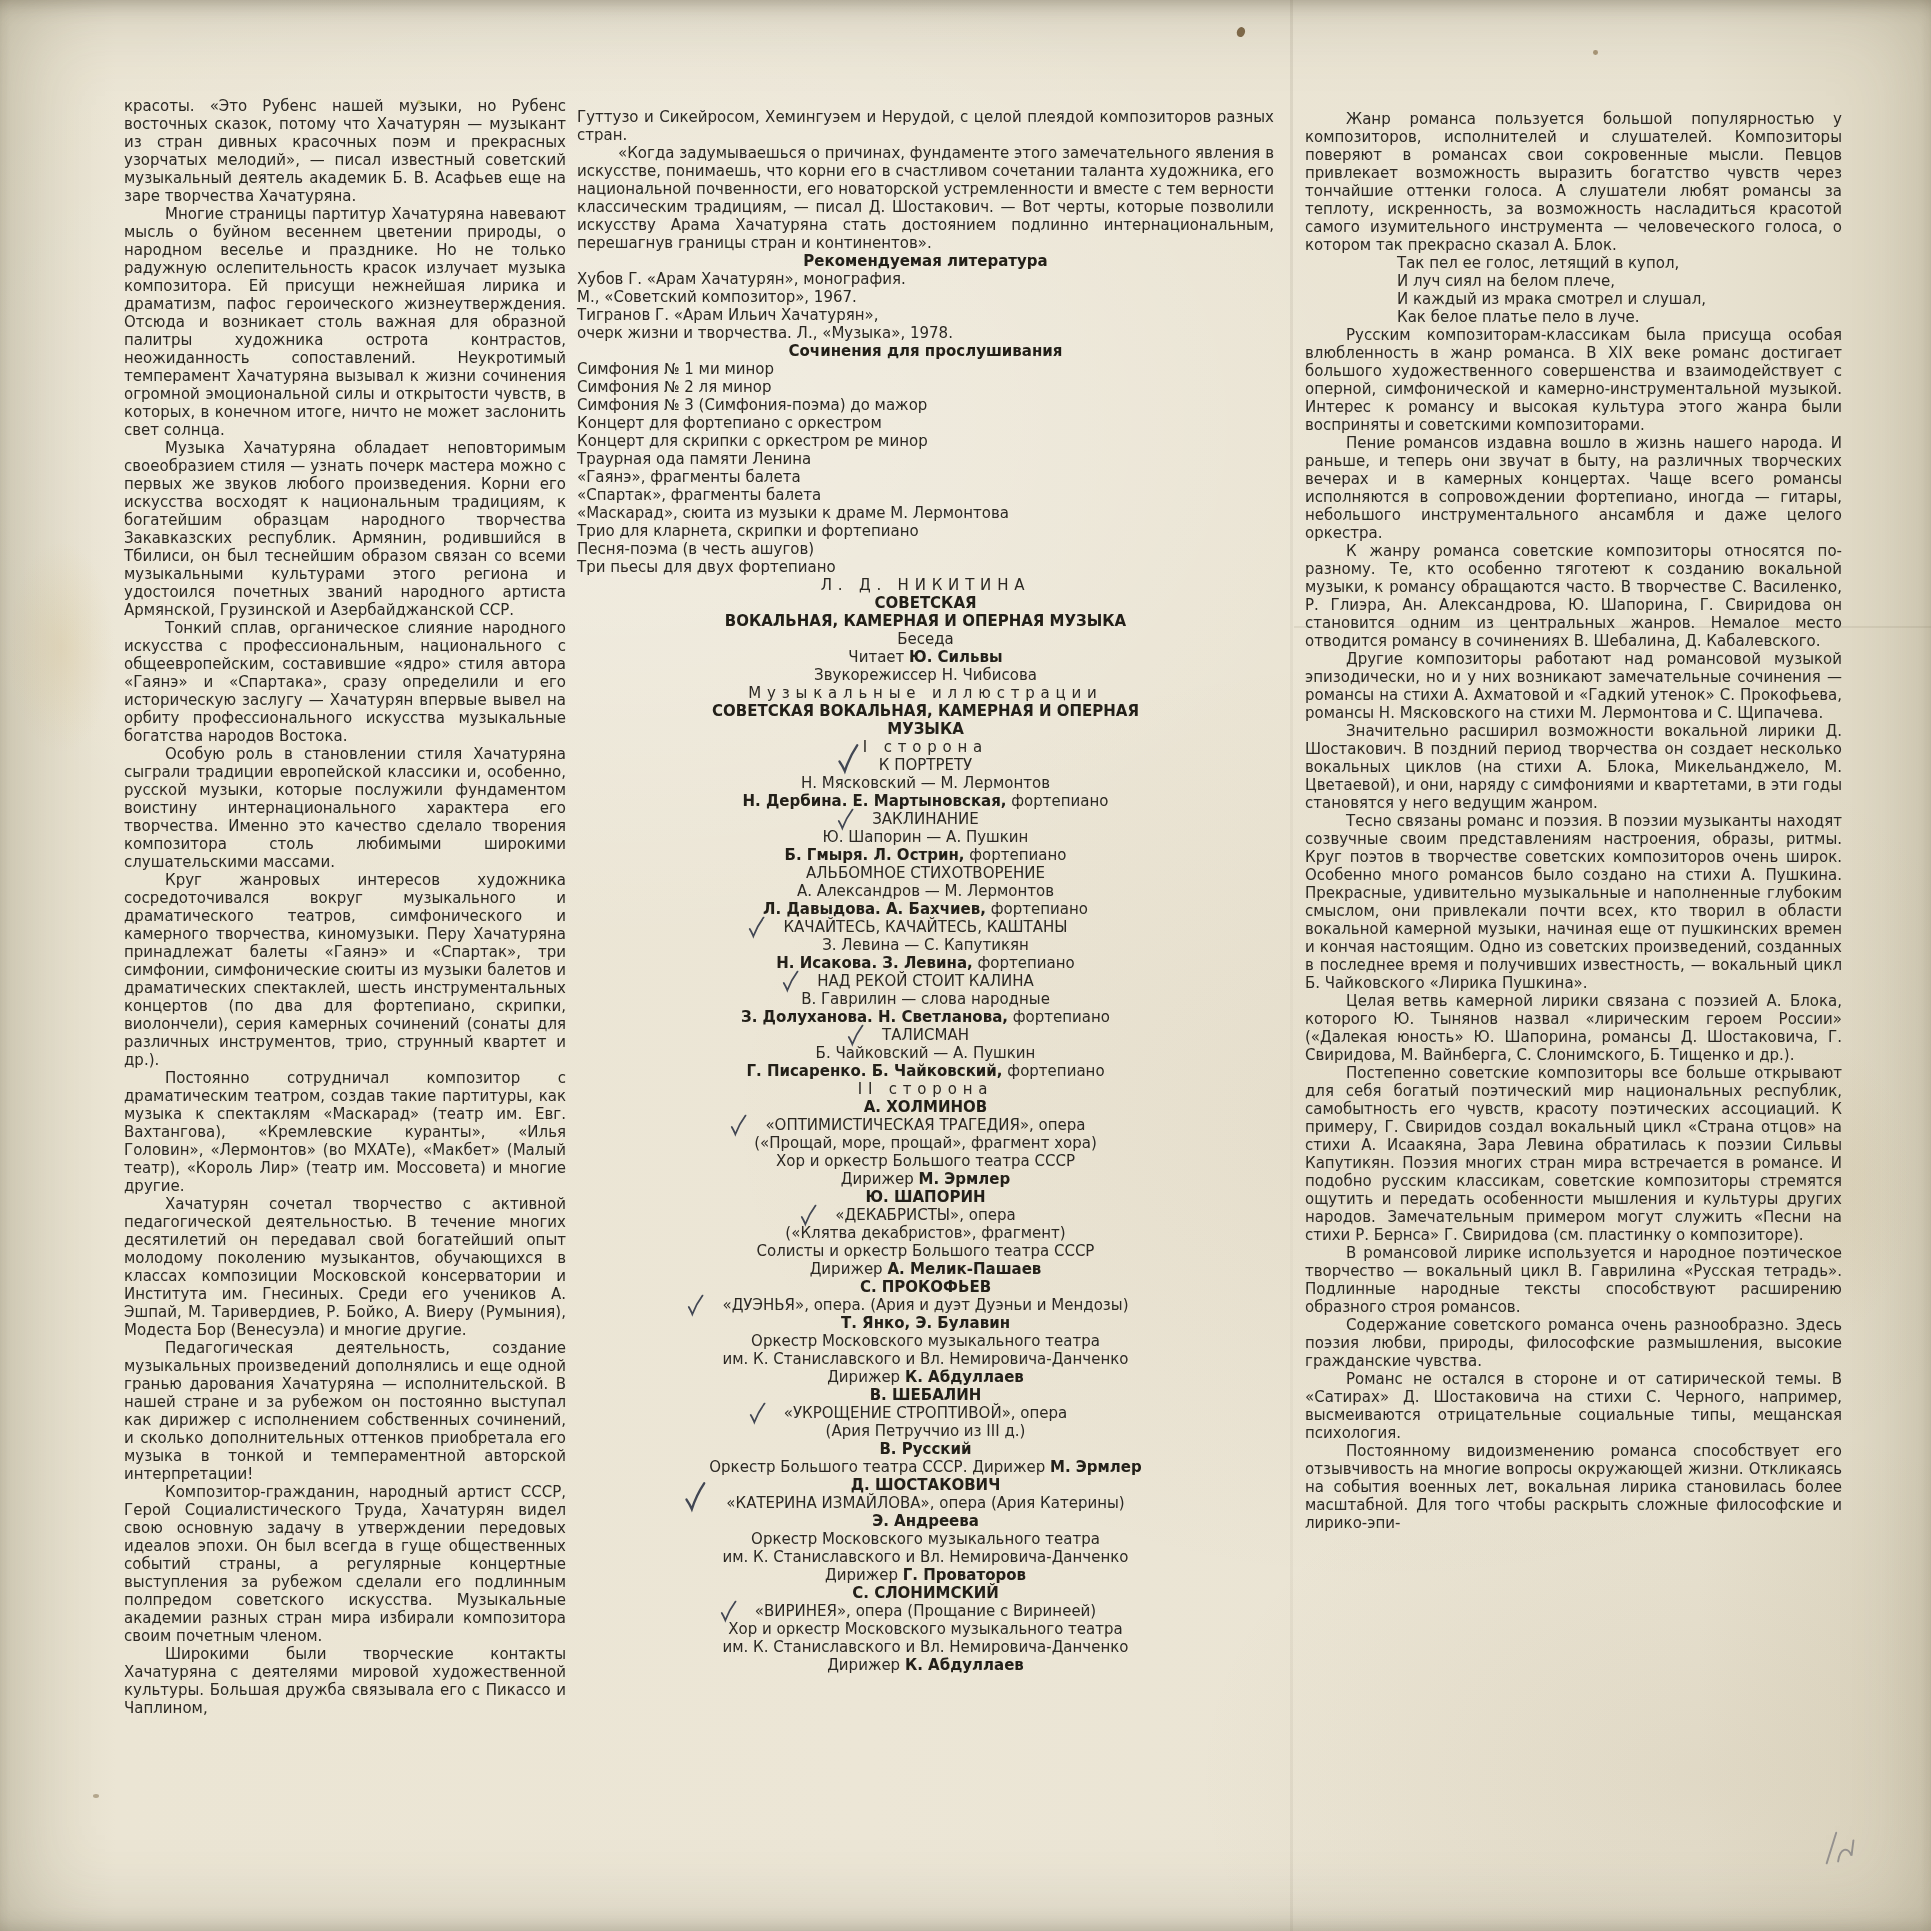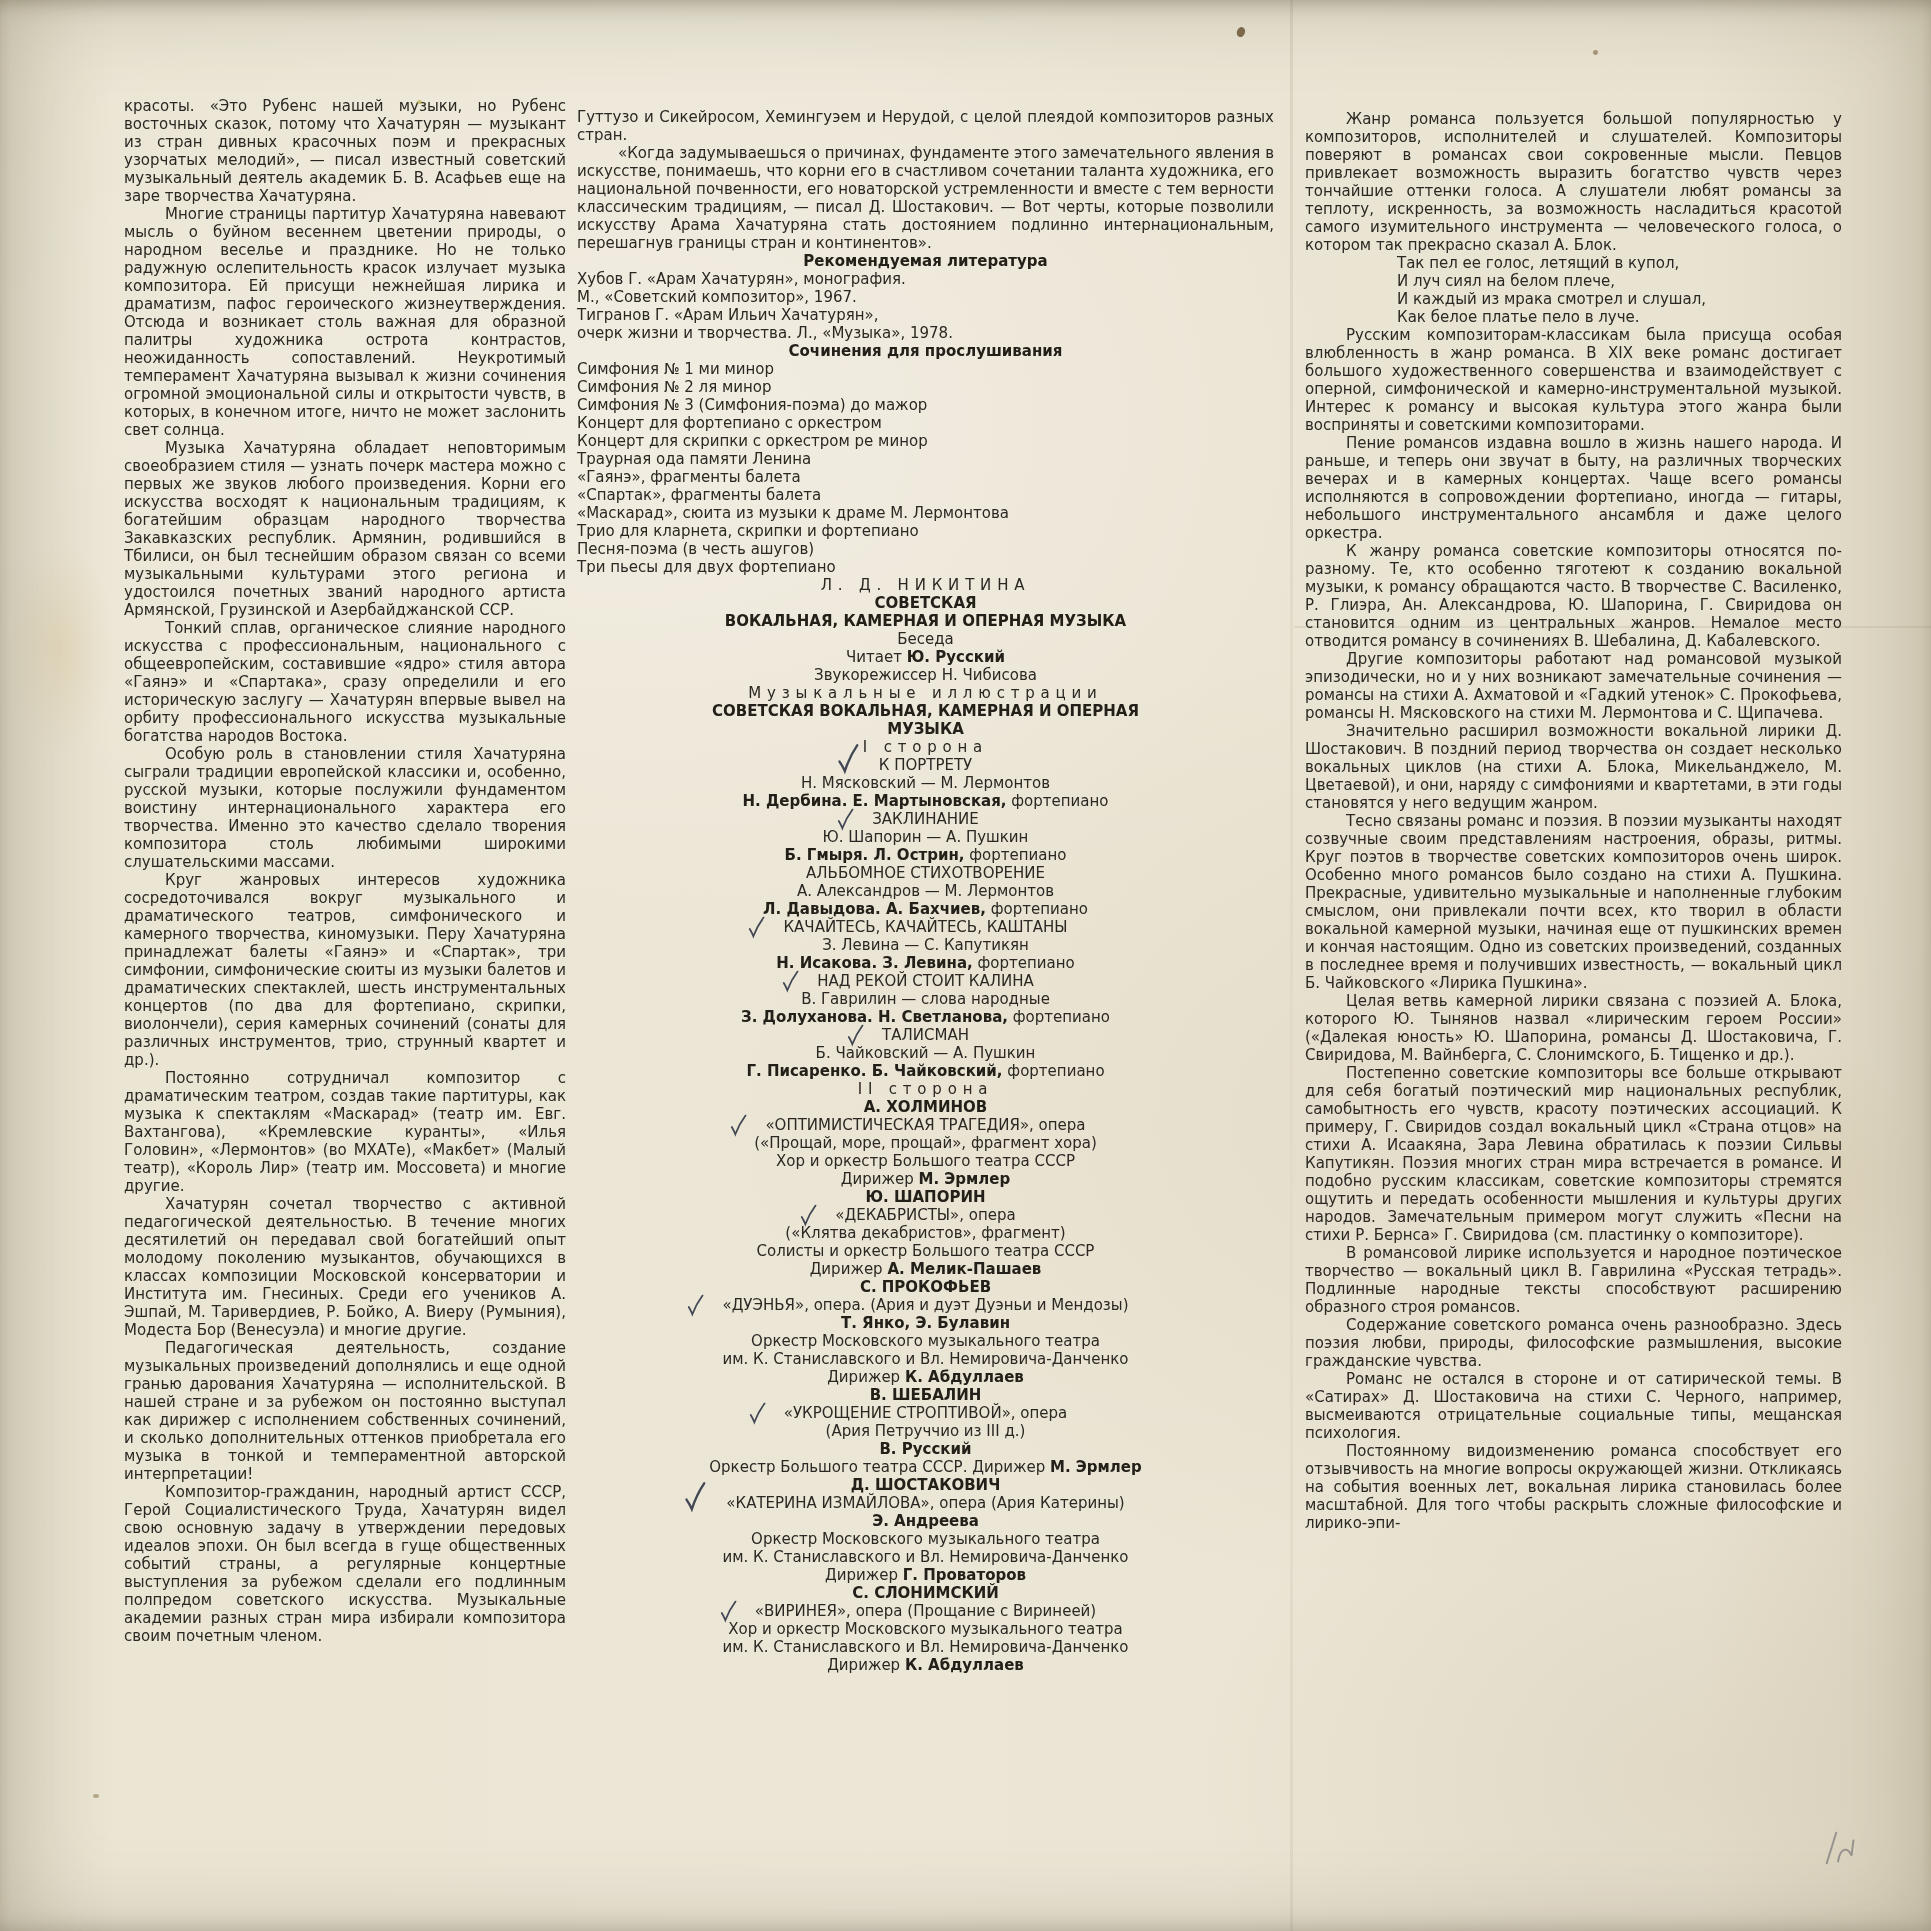--- a/index.html
+++ b/index.html
@@ -55,20 +55,21 @@
       <div class="para">красоты. «Это Рубенс нашей музыки, но Рубенс восточных сказок, потому что Хачатурян — музыкант из стран дивных красочных поэм и прекрасных узорчатых мелодий», — писал известный советский музыкальный деятель академик Б. В. Асафьев еще на заре творчества Хачатуряна.</div>
       <div class="para ind">Многие страницы партитур Хачатуряна навевают мысль о буйном весеннем цветении природы, о народном веселье и празднике. Но не только радужную ослепительность красок излучает музыка композитора. Ей присущи нежнейшая лирика и драматизм, пафос героического жизнеутверждения. Отсюда и возникает столь важная для образной палитры художника острота контрастов, неожиданность сопоставлений. Неукротимый темперамент Хачатуряна вызывал к жизни сочинения огромной эмоциональной силы и открытости чувств, в которых, в конечном итоге, ничто не может заслонить свет солнца.</div>
       <div class="para ind">Музыка Хачатуряна обладает неповторимым своеобразием стиля — узнать почерк мастера можно с первых же звуков любого произведения. Корни его искусства восходят к национальным традициям, к богатейшим образцам народного творчества Закавказских республик. Армянин, родившийся в Тбилиси, он был теснейшим образом связан со всеми музыкальными культурами этого региона и удостоился почетных званий народного артиста Армянской, Грузинской и Азербайджанской ССР.</div>
       <div class="para ind">Тонкий сплав, органическое слияние народного искусства с профессиональным, национального с общеевропейским, составившие «ядро» стиля автора «Гаянэ» и «Спартака», сразу определили и его историческую заслугу — Хачатурян впервые вывел на орбиту профессионального искусства музыкальные богатства народов Востока.</div>
       <div class="para ind">Особую роль в становлении стиля Хачатуряна сыграли традиции европейской классики и, особенно, русской музыки, которые послужили фундаментом воистину интернационального характера его творчества. Именно это качество сделало творения композитора столь любимыми широкими слушательскими массами.</div>
       <div class="para ind">Круг жанровых интересов художника сосредоточивался вокруг музыкального и драматического театров, симфонического и камерного творчества, киномузыки. Перу Хачатуряна принадлежат балеты «Гаянэ» и «Спартак», три симфонии, симфонические сюиты из музыки балетов и драматических спектаклей, шесть инструментальных концертов (по два для фортепиано, скрипки, виолончели), серия камерных сочинений (сонаты для различных инструментов, трио, струнный квартет и др.).</div>
       <div class="para ind">Постоянно сотрудничал композитор с драматическим театром, создав такие партитуры, как музыка к спектаклям «Маскарад» (театр им. Евг. Вахтангова), «Кремлевские куранты», «Илья Головин», «Лермонтов» (во МХАТе), «Макбет» (Малый театр), «Король Лир» (театр им. Моссовета) и многие другие.</div>
       <div class="para ind">Хачатурян сочетал творчество с активной педагогической деятельностью. В течение многих десятилетий он передавал свой богатейший опыт молодому поколению музыкантов, обучающихся в классах композиции Московской консерватории и Института им. Гнесиных. Среди его учеников А. Эшпай, М. Таривердиев, Р. Бойко, А. Виеру (Румыния), Модеста Бор (Венесуэла) и многие другие.</div>
       <div class="para ind">Педагогическая деятельность, создание музыкальных произведений дополнялись и еще одной гранью дарования Хачатуряна — исполнительской. В нашей стране и за рубежом он постоянно выступал как дирижер с исполнением собственных сочинений, и сколько дополнительных оттенков приобретала его музыка в тонкой и темпераментной авторской интерпретации!</div>
       <div class="para ind">Композитор-гражданин, народный артист СССР, Герой Социалистического Труда, Хачатурян видел свою основную задачу в утверждении передовых идеалов эпохи. Он был всегда в гуще общественных событий страны, а регулярные концертные выступления за рубежом сделали его подлинным полпредом советского искусства. Музыкальные академии разных стран мира избирали композитора своим почетным членом.</div>
+      <div class="para ind">Широкими были творческие контакты Хачатуряна с деятелями мировой художественной культуры. Большая дружба связывала его с Пикассо и Чаплином,</div>
     </div>
   <div class="col col-middle">
       <div class="para">Гуттузо и Сикейросом, Хемингуэем и Нерудой, с целой плеядой композиторов разных стран.</div>
       <div class="para ind">«Когда задумываешься о причинах, фундаменте этого замечательного явления в искусстве, понимаешь, что корни его в счастливом сочетании таланта художника, его национальной почвенности, его новаторской устремленности и вместе с тем верности классическим традициям, — писал Д. Шостакович. — Вот черты, которые позволили искусству Арама Хачатуряна стать достоянием подлинно интернациональным, перешагнув границы стран и континентов».</div>
       <div class="ln hs">Рекомендуемая литература</div>
       <div class="ln l">Хубов Г. «Арам Хачатурян», монография.</div>
       <div class="ln l">М., «Советский композитор», 1967.</div>
       <div class="ln l">Тигранов Г. «Арам Ильич Хачатурян»,</div>
       <div class="ln l">очерк жизни и творчества. Л., «Музыка», 1978.</div>
       <div class="ln hs">Сочинения для прослушивания</div>
@@ -81,21 +82,21 @@
       <div class="ln l">«Гаянэ», фрагменты балета</div>
       <div class="ln l">«Спартак», фрагменты балета</div>
       <div class="ln l">«Маскарад», сюита из музыки к драме М. Лермонтова</div>
       <div class="ln l">Трио для кларнета, скрипки и фортепиано</div>
       <div class="ln l">Песня-поэма (в честь ашугов)</div>
       <div class="ln l">Три пьесы для двух фортепиано</div>
       <div class="ln sp">Л. Д. НИКИТИНА</div>
       <div class="ln h">СОВЕТСКАЯ</div>
       <div class="ln h">ВОКАЛЬНАЯ, КАМЕРНАЯ И ОПЕРНАЯ МУЗЫКА</div>
       <div class="ln c">Беседа</div>
-      <div class="ln c">Читает <b>Ю. Русский</b></div>
+      <div class="ln c">Читает <b>Ю. Сильвы</b></div>
       <div class="ln c">Звукорежиссер Н. Чибисова</div>
       <div class="ln sp">Музыкальные иллюстрации</div>
       <div class="ln h">СОВЕТСКАЯ ВОКАЛЬНАЯ, КАМЕРНАЯ И ОПЕРНАЯ</div>
       <div class="ln h">МУЗЫКА</div>
       <div class="ln sp">I сторона</div>
       <div class="ln c"><span class="chk big"><svg viewBox="0 0 24 36">
             <path d="M3 22 Q7 27 9.5 32 Q13.5 16 21 3"></path>
           </svg></span>К ПОРТРЕТУ</div>
       <div class="ln c">Н. Мясковский — М. Лермонтов</div>
       <div class="ln c"><b>Н. Дербина. Е. Мартыновская,</b> фортепиано</div>

